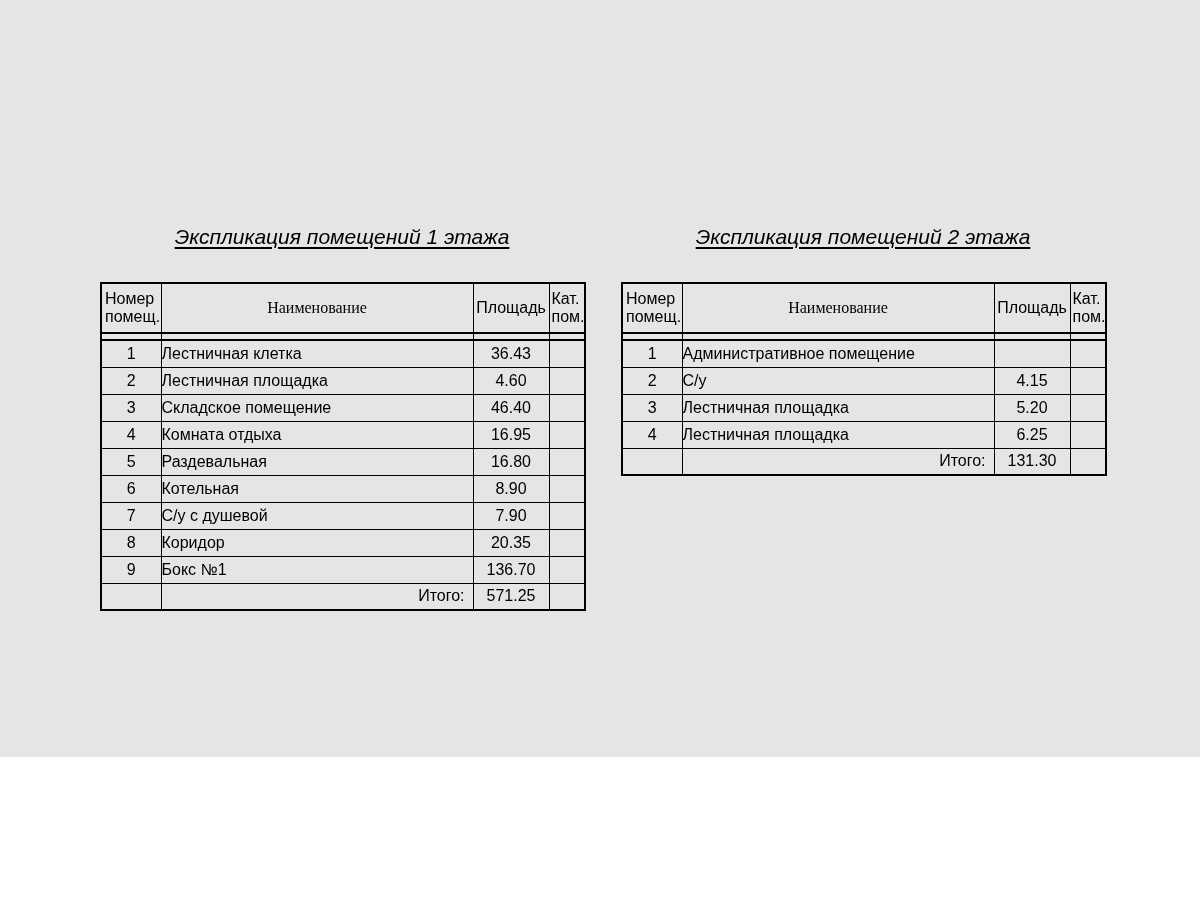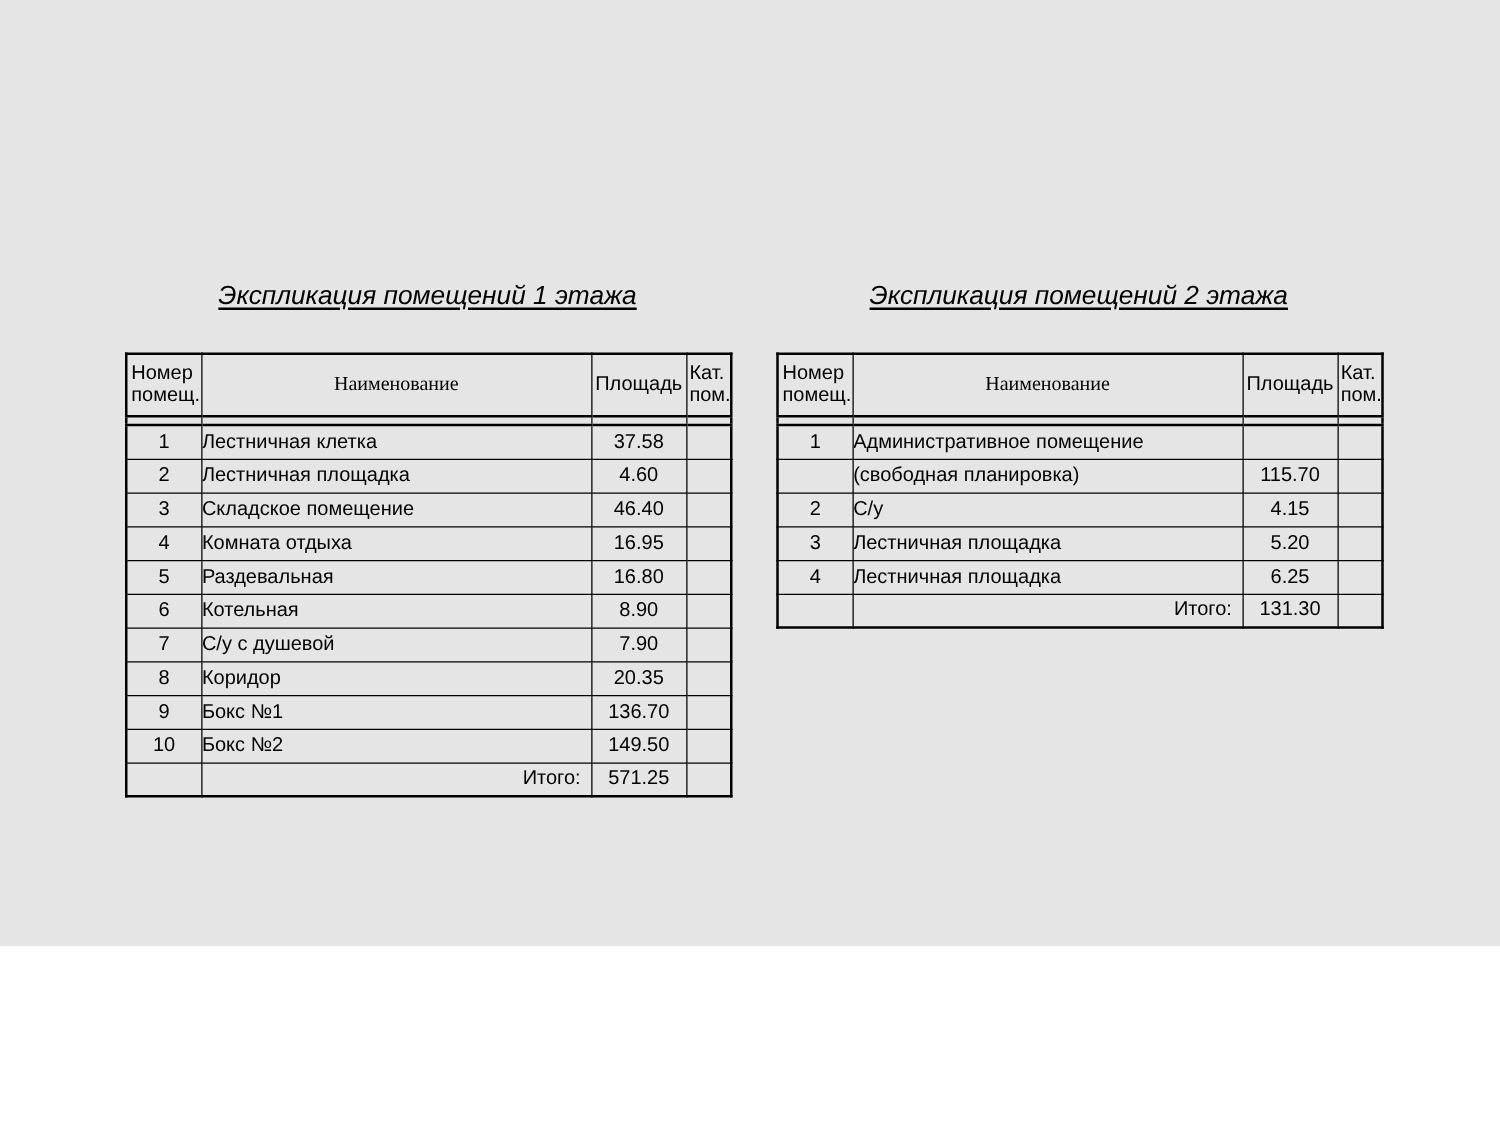--- a/index.html
+++ b/index.html
@@ -99,21 +99,21 @@
           <td></td>
           <td></td>
           <td></td>
           <td></td>
         </tr>
       </thead>
       <tbody>
           <tr class="data-row">
             <td class="b-num">1</td>
             <td class="b-name">Лестничная клетка</td>
-            <td class="b-area">37.58</td>
+            <td class="b-area">36.43</td>
             <td class="b-cat"></td>
           </tr>
           <tr class="data-row">
             <td class="b-num">2</td>
             <td class="b-name">Лестничная площадка</td>
             <td class="b-area">4.60</td>
             <td class="b-cat"></td>
           </tr>
           <tr class="data-row">
             <td class="b-num">3</td>
@@ -148,26 +148,20 @@
           <tr class="data-row">
             <td class="b-num">8</td>
             <td class="b-name">Коридор</td>
             <td class="b-area">20.35</td>
             <td class="b-cat"></td>
           </tr>
           <tr class="data-row">
             <td class="b-num">9</td>
             <td class="b-name">Бокс №1</td>
             <td class="b-area">136.70</td>
-            <td class="b-cat"></td>
-          </tr>
-          <tr class="data-row">
-            <td class="b-num">10</td>
-            <td class="b-name">Бокс №2</td>
-            <td class="b-area">149.50</td>
             <td class="b-cat"></td>
           </tr>
         </tbody>
       <tfoot>
         <tr class="total-row">
           <td class="b-num"></td>
           <td class="t-label">Итого:</td>
           <td class="t-area">571.25</td>
           <td class="b-cat"></td>
         </tr>
@@ -201,26 +195,20 @@
         </tr>
       </thead>
       <tbody>
           <tr class="data-row">
             <td class="b-num">1</td>
             <td class="b-name">Административное помещение</td>
             <td class="b-area"></td>
             <td class="b-cat"></td>
           </tr>
           <tr class="data-row">
-            <td class="b-num"></td>
-            <td class="b-name">(свободная планировка)</td>
-            <td class="b-area">115.70</td>
-            <td class="b-cat"></td>
-          </tr>
-          <tr class="data-row">
             <td class="b-num">2</td>
             <td class="b-name">С/у</td>
             <td class="b-area">4.15</td>
             <td class="b-cat"></td>
           </tr>
           <tr class="data-row">
             <td class="b-num">3</td>
             <td class="b-name">Лестничная площадка</td>
             <td class="b-area">5.20</td>
             <td class="b-cat"></td>

